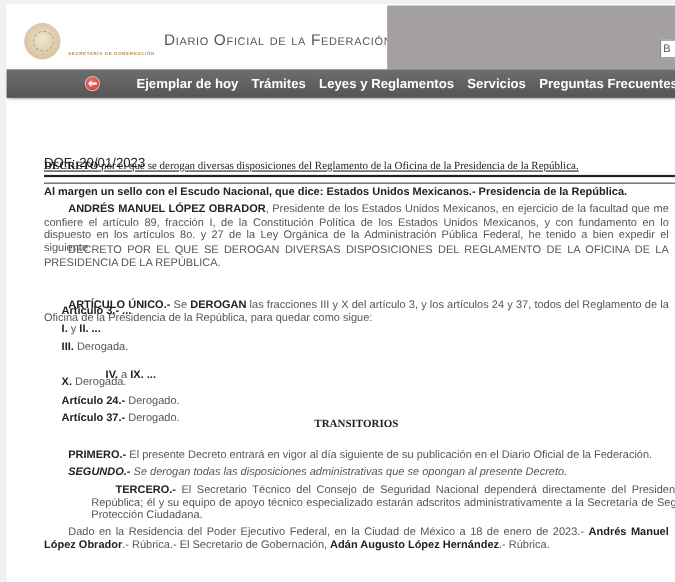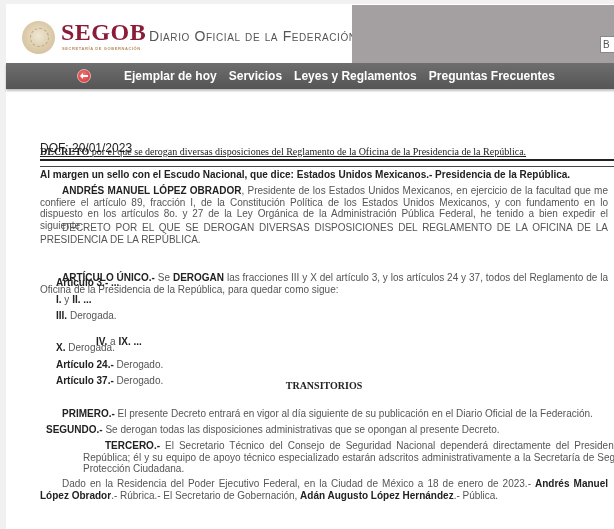--- a/index.html
+++ b/index.html
@@ -46,34 +46,34 @@
     .item b { color: #222; }
     .trans { position: absolute; left: 34px; width: 576px; top: 380px; text-align: center; font-family: "Liberation Serif", serif;
       font-weight: bold; font-size: 10px; color: #222; }
   </style>
 </head>
 <body>
 
 <div class="page">
   <div class="header">
     <div class="logo-seal"></div>
-    <div class="logo-text">SEGOB</div>
     <div class="logo-sub">SECRETARÍA DE GOBERNACIÓN</div>
     <div class="site-title">Diario Oficial de la Federación</div>
     <div class="header-right">
       <div class="search-box">B</div>
     </div>
   </div>
 
   <div class="nav">
     <div class="nav-back"></div>
     <div class="nav-items">
       <span class="nav-item">Ejemplar de hoy</span>
+      <span class="nav-item">Trámites</span>
+      <span class="nav-item">Leyes y Reglamentos</span>
       <span class="nav-item">Servicios</span>
-      <span class="nav-item">Leyes y Reglamentos</span>
       <span class="nav-item">Preguntas Frecuentes</span>
     </div>
   </div>
 
   <div class="dof" style="top:137px; left:34px;">DOF: 20/01/2023</div>
 </div>
 
 <div class="dof" style="left:40px; top:141px; font-size:12px;"></div>
 
 <div class="decreto-title" style="left:40px; top:146px; width:574px;"><b>DECRETO</b><span class="u"> por el que se derogan diversas disposiciones del Reglamento de la Oficina de la Presidencia de la República.</span></div>
@@ -91,17 +91,17 @@
 <div class="item" style="top:310px;"><b>III.</b><span> Derogada.</span></div>
 <div class="item" style="top:336px;margin-left:40px;"><b>IV.</b><span> a </span><b>IX. ...</b></div>
 <div class="item" style="top:342px;"><b>X.</b><span> Derogada.</span></div>
 <div class="item" style="top:359px;"><b>Artículo 24.-</b><span> Derogado.</span></div>
 <div class="item" style="top:375px;"><b>Artículo 37.-</b><span> Derogado.</span></div>
 
 <div class="trans" style="left:40px; width:568px;">TRANSITORIOS</div>
 
 <div class="p" style="left:40px; top:408px; width:568px;"><span class="ind"></span><b>PRIMERO.-</b><span> El presente Decreto entrará en vigor al día siguiente de su publicación en el Diario Oficial de la Federación.</span></div>
 
-<div class="p" style="left:24px; top:424px; width:568px;"><span class="ind"></span><b>SEGUNDO.-</b><span> Se derogan todas las disposiciones administrativas que se opongan al presente Decreto.</span></div>
+<div class="p" style="left:40px; top:424px; width:568px;font-style:italic;"><span class="ind"></span><b>SEGUNDO.-</b><span> Se derogan todas las disposiciones administrativas que se opongan al presente Decreto.</span></div>
 
 <div class="p" style="left:40px; top:440px; width:568px;margin-left:43px;"><span class="ind"></span><b>TERCERO.-</b><span> El Secretario Técnico del Consejo de Seguridad Nacional dependerá directamente del Presidente de la República; él y su equipo de apoyo técnico especializado estarán adscritos administrativamente a la Secretaría de Seguridad y Protección Ciudadana.</span></div>
 
-<div class="p" style="left:40px; top:478px; width:568px;"><span class="ind"></span><span>Dado en la Residencia del Poder Ejecutivo Federal, en la Ciudad de México a 18 de enero de 2023.- </span><b>Andrés Manuel López Obrador</b><span>.- Rúbrica.- El Secretario de Gobernación, </span><b>Adán Augusto López Hernández</b><span>.- Pública.</span></div>
+<div class="p" style="left:40px; top:478px; width:568px;"><span class="ind"></span><span>Dado en la Residencia del Poder Ejecutivo Federal, en la Ciudad de México a 18 de enero de 2023.- </span><b>Andrés Manuel López Obrador</b><span>.- Rúbrica.- El Secretario de Gobernación, </span><b>Adán Augusto López Hernández</b><span>.- Rúbrica.</span></div>
 
 </body></html>

